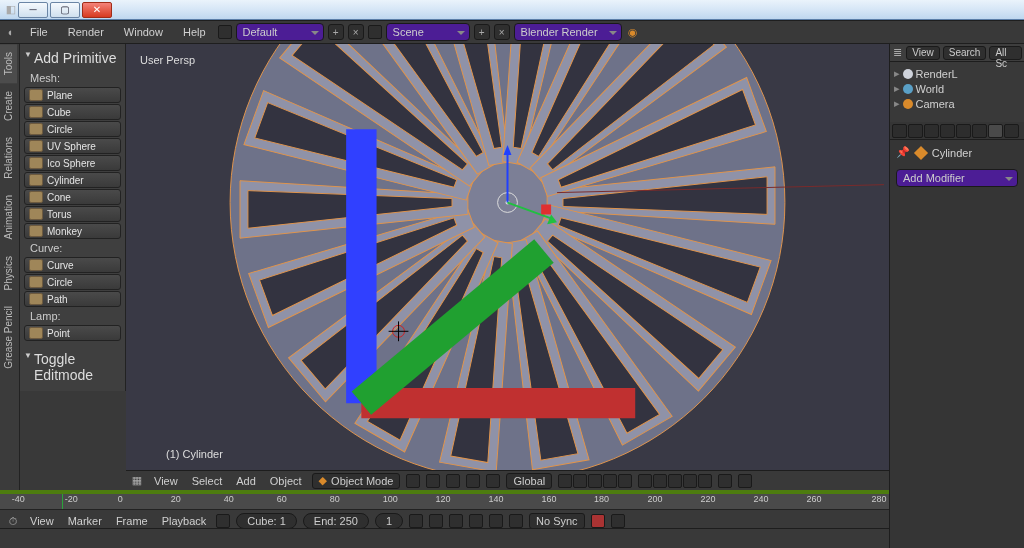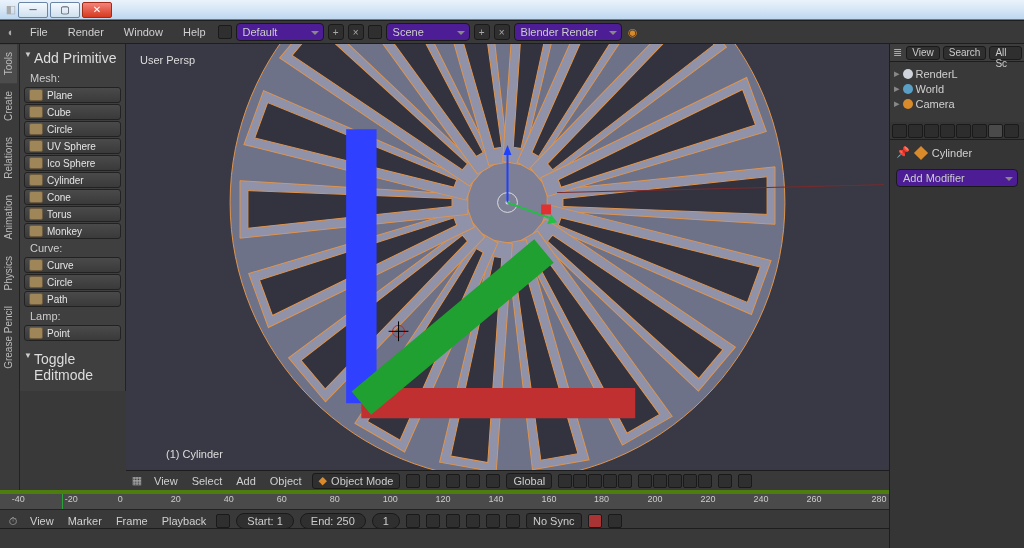--- a/index.html
+++ b/index.html
@@ -404,21 +404,21 @@
         <div class="tick" style="left: 859.46px; margin-left: 12px;">280</div>
       </div>
   </div>
   <div class="tl-ctrls">
     <span class="small-icon">⏱</span>
     <span class="hdr-label">View</span>
     <span class="hdr-label">Marker</span>
     <span class="hdr-label">Frame</span>
     <span class="hdr-label">Playback</span>
     <span class="icon-sq"></span>
-    <div class="numfield"><span>Start:</span>&nbsp;<span>1</span></div>
+    <div class="numfield"><span>Cube:</span>&nbsp;<span>1</span></div>
     <div class="numfield"><span>End:</span>&nbsp;<span>250</span></div>
     <div class="numfield">
         <span>1</span>
       </div>
     <span class="icon-sq"></span>
     <span class="icon-sq"></span>
     <span class="icon-sq"></span>
     <span class="icon-sq"></span>
     <span class="icon-sq"></span>
     <span class="icon-sq"></span>

